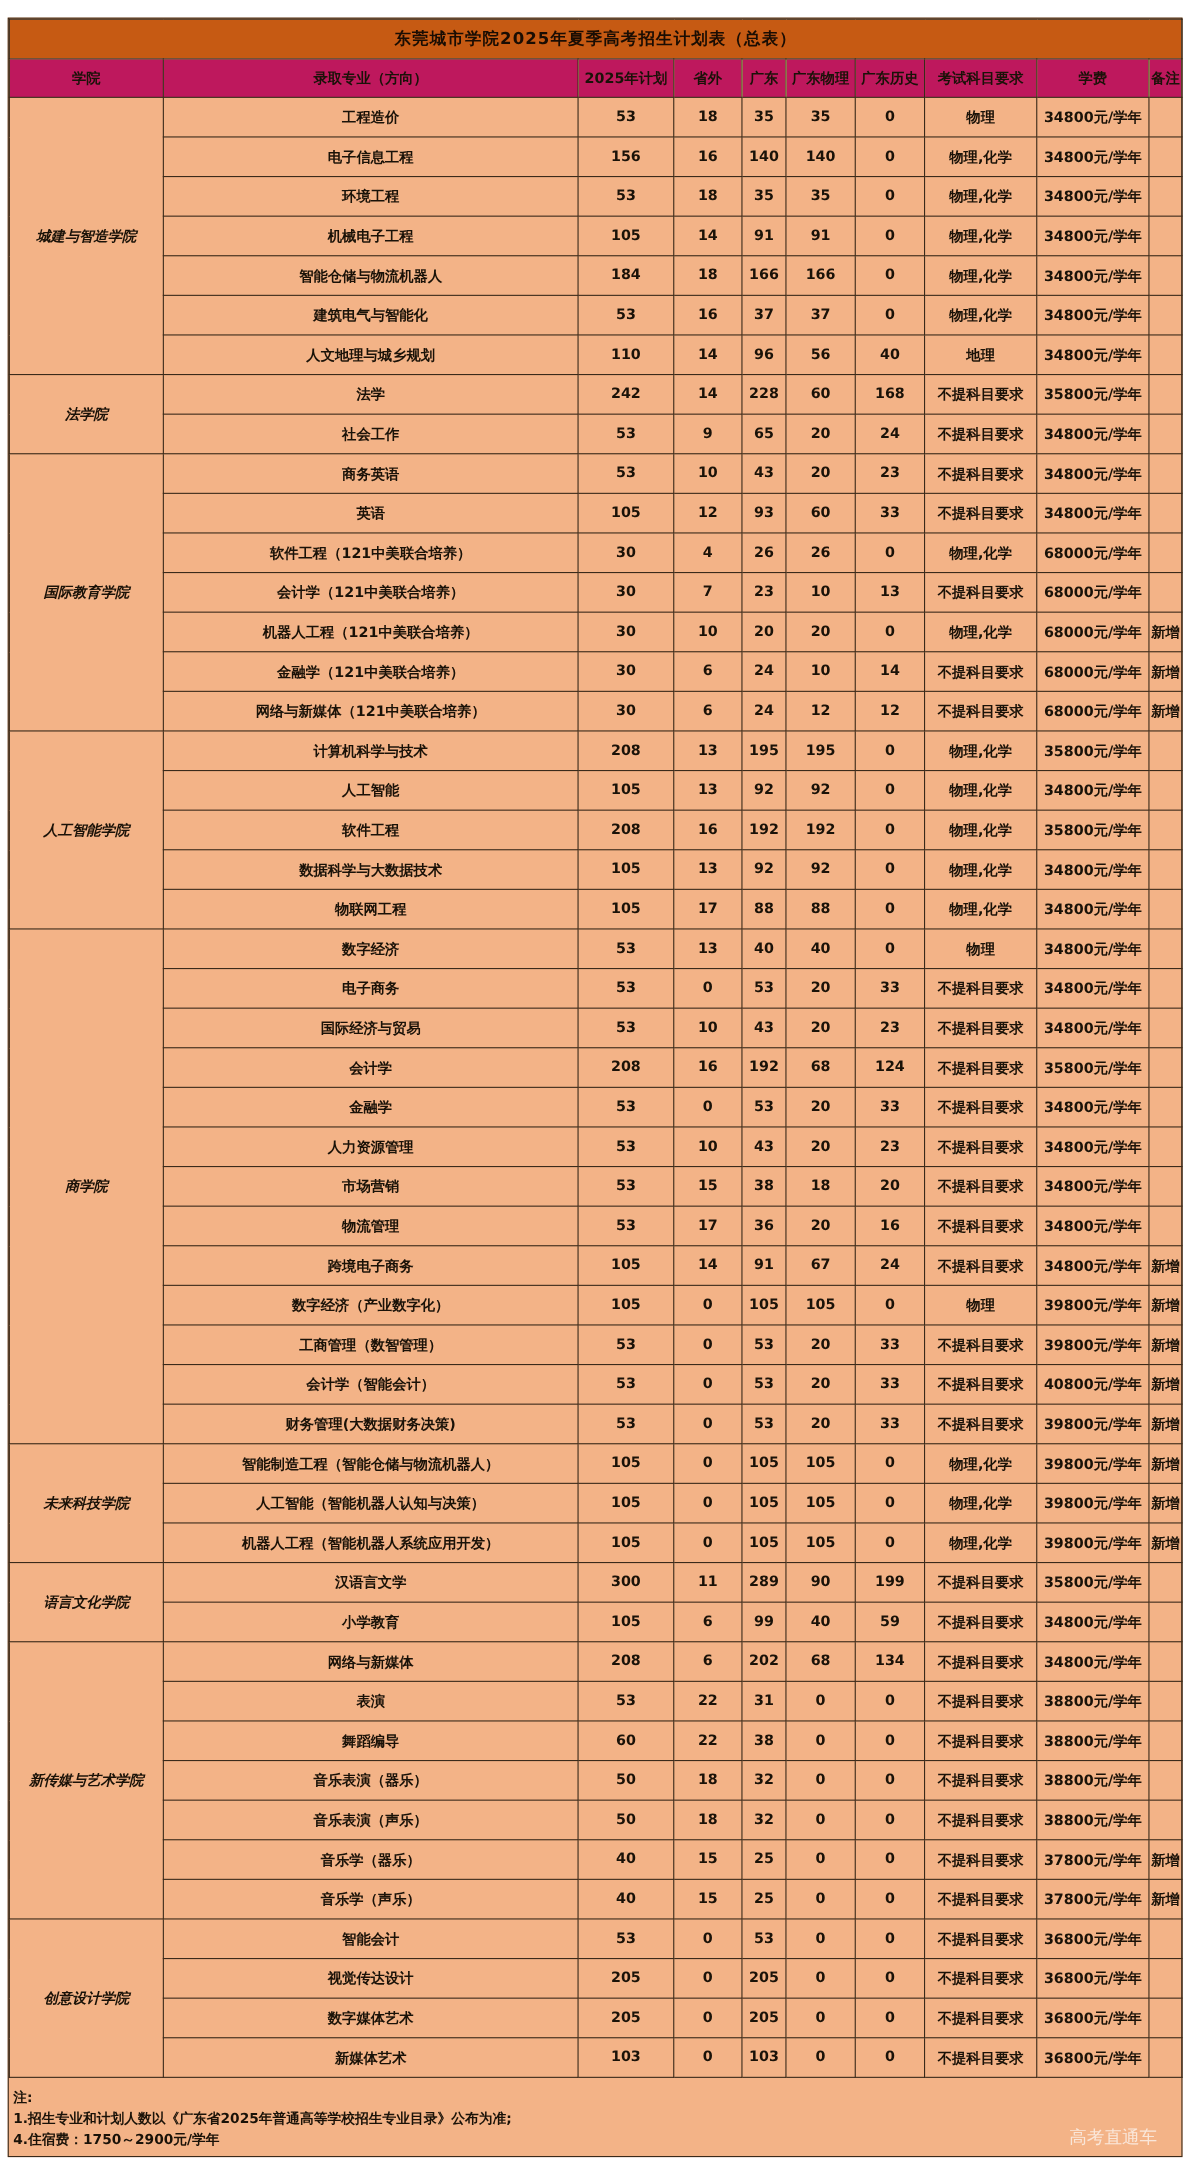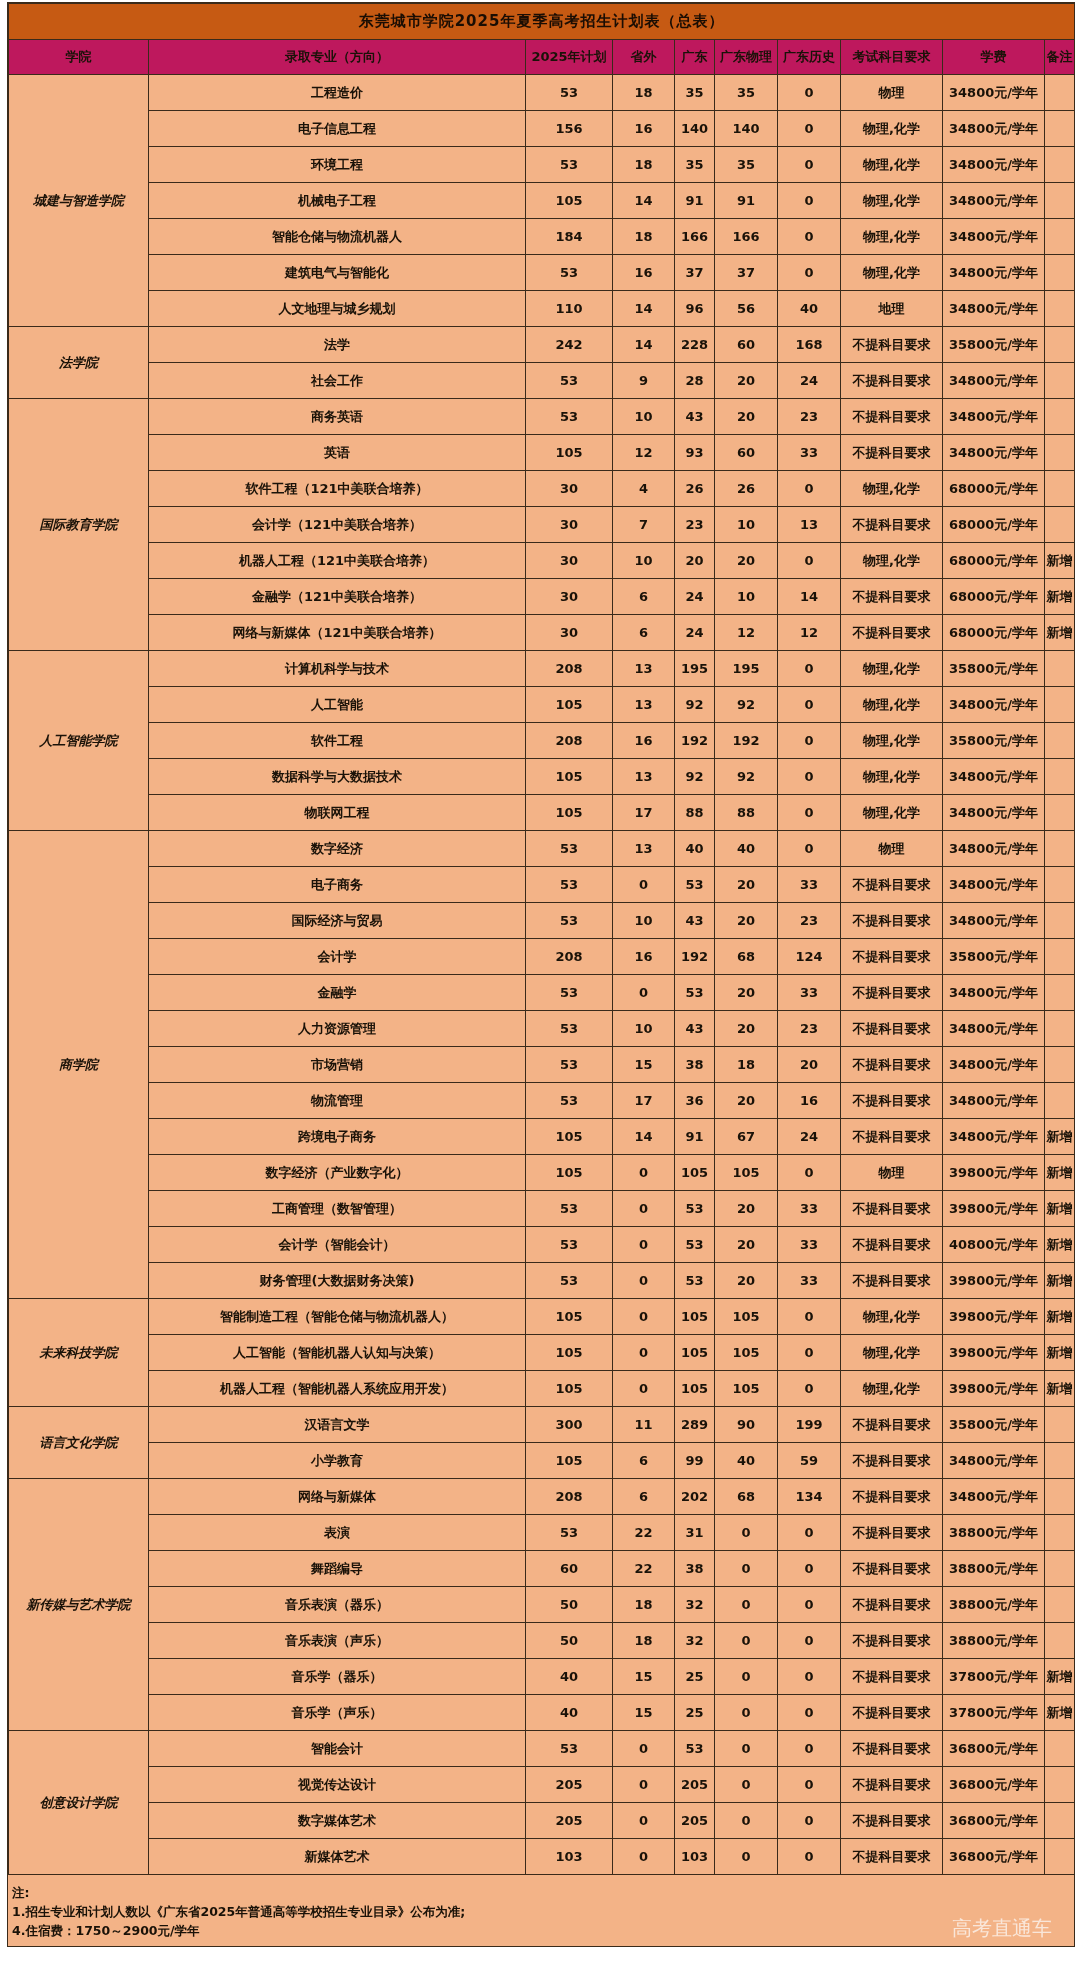--- a/index.html
+++ b/index.html
@@ -1,26 +1,26 @@
 <!DOCTYPE html>
 <html><head>
 <meta charset="utf-8">
 <style>
   html, body { margin:0; padding:0; background:#ffffff; }
   body { width:1080px; height:1974px; position:relative; font-family:"DejaVu Sans", sans-serif; color:#1a1208; }
-  .sheet { position:absolute; left:7px; top:2px; width:1066px; border:1px solid #3a2a1a; background:#f3b387; }
+  .sheet { position:absolute; left:7px; top:16px; width:1066px; border:1px solid #3a2a1a; background:#f3b387; }
   table { border-collapse:collapse; width:100%; table-layout:fixed; }
   td, th { border:1px solid #3a2a1a; text-align:center; vertical-align:middle; font-weight:bold; font-size:13px; padding:0; overflow:hidden; white-space:nowrap; }
   .title-row td { background:#c65a13; color:#1a0d03; font-size:15px; height:35px; letter-spacing:1px; }
   .head-row th { background:#be185d; height:34px; font-size:13px; }
   .data-row td { height:35px; }
   .college { font-size:13px;font-style:italic; }
   .notes { padding:8px 4px 6px 4px; font-weight:bold; font-size:12.5px; line-height:19px; position:relative; }
   .notes div { white-space:nowrap; }
-  .watermark { position:absolute; right:22px; top:44px; color:#fbf0e8; font-size:20px; font-weight:normal; opacity:0.85; }
+  .watermark { position:absolute; right:22px; top:44px; color:#fbf0e8; font-size:16px; font-weight:normal; opacity:0.85; }
 </style>
 </head>
 <body>
 
 <div class="sheet">
   <table>
     <colgroup>
       <col style="width:140px">
         <col style="width:377px">
         <col style="width:87px">
@@ -135,21 +135,21 @@
           <td>60</td>
           <td>168</td>
           <td>不提科目要求</td>
           <td>35800元/学年</td>
           <td></td>
         </tr>
         <tr class="data-row">
           <td>社会工作</td>
           <td>53</td>
           <td>9</td>
-          <td>28</td>
+          <td>65</td>
           <td>20</td>
           <td>24</td>
           <td>不提科目要求</td>
           <td>34800元/学年</td>
           <td></td>
         </tr>
         <tr class="data-row">
           <td rowspan="7" class="college">国际教育学院</td>
           <td>商务英语</td>
           <td>53</td>

